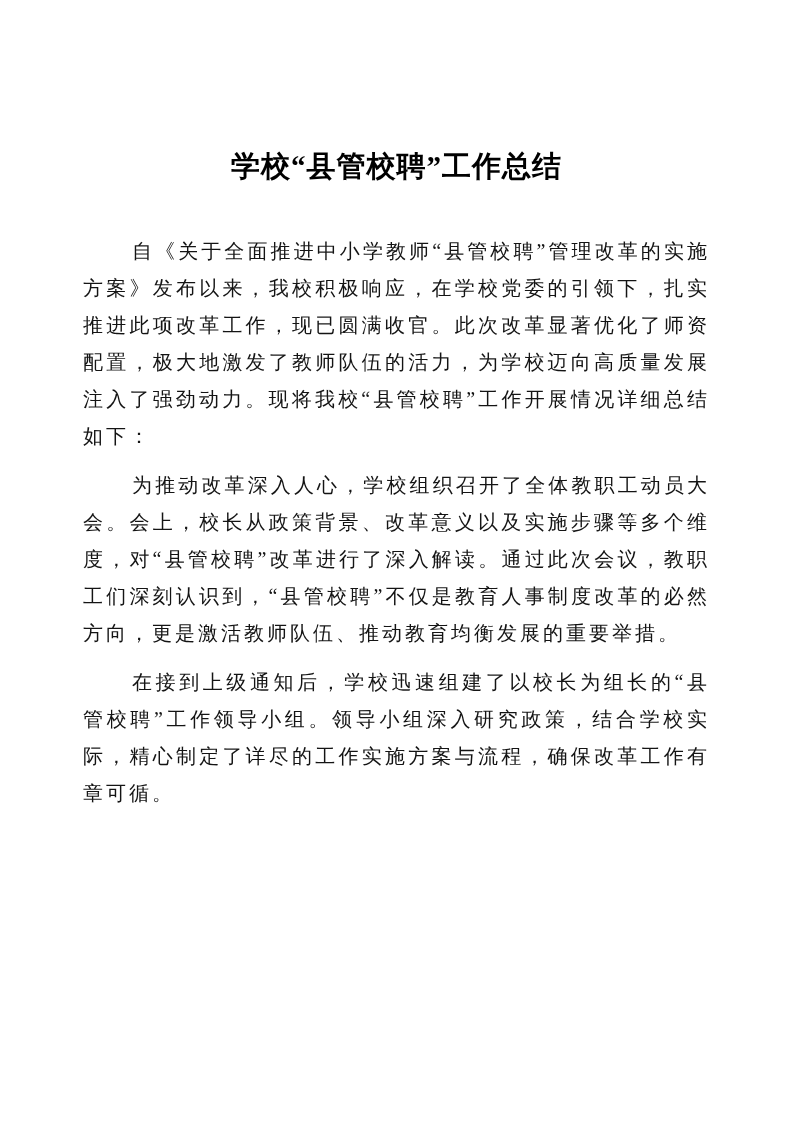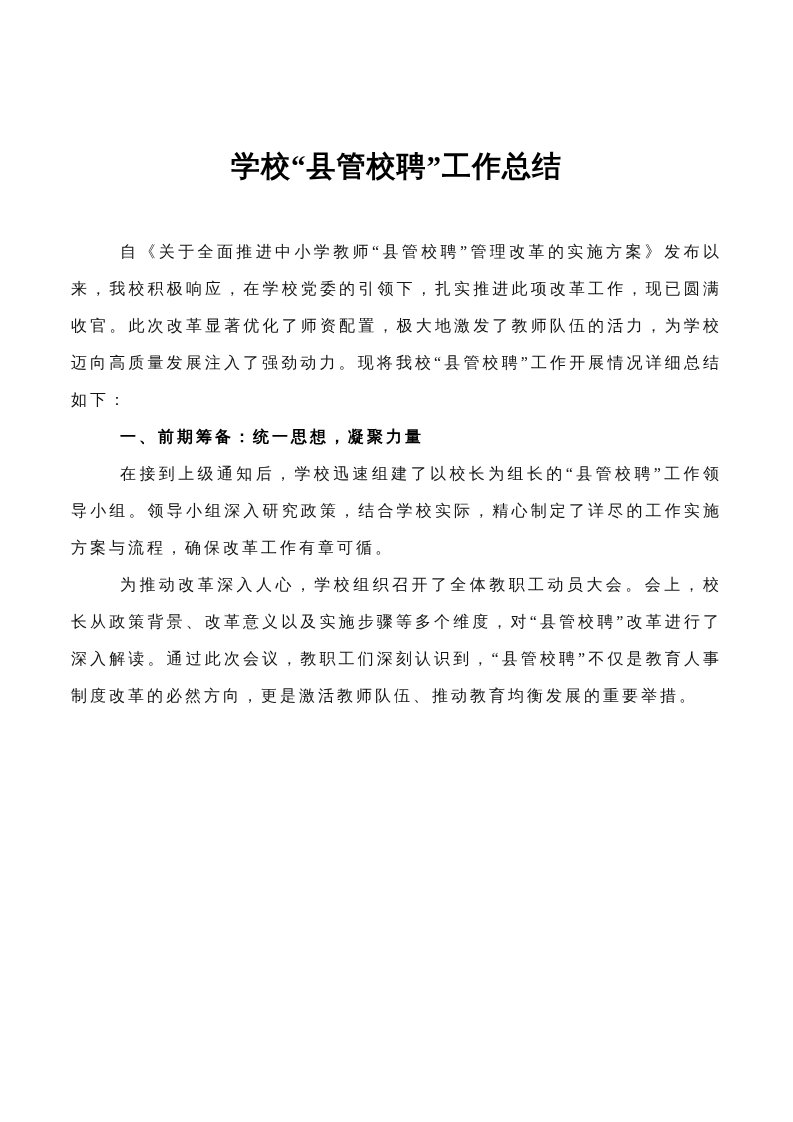--- a/index.html
+++ b/index.html
@@ -26,22 +26,22 @@
     font-size: 29px;
     line-height: 36px;
     font-weight: bold;
     color: #000000;
     letter-spacing: 1px;
   }
   .doc-body {
     margin: 49px 71px 0 71px;
   }
   .doc-body p {
-    margin: 0;
-    font-size: 16px;
+    margin: 12px;
+    font-size: 20px;
     line-height: 37px;
     letter-spacing: 3px;
     text-align: justify;
     text-justify: inter-character;
     text-indent: 49px;
     word-break: break-all;
   }
   .doc-body p.section-heading {
     font-weight: bold;
     color: #000000;
@@ -49,20 +49,19 @@
 </style>
 </head>
 <body>
 
 <div class="page">
   <h1 class="doc-title">学校“县管校聘”工作总结</h1>
 
   <div class="doc-body">
     <p>自《关于全面推进中小学教师“县管校聘”管理改革的实施方案》发布以来，我校积极响应，在学校党委的引领下，扎实推进此项改革工作，现已圆满收官。此次改革显著优化了师资配置，极大地激发了教师队伍的活力，为学校迈向高质量发展注入了强劲动力。现将我校“县管校聘”工作开展情况详细总结如下：</p>
 
-    <p class="section-heading">一、前期筹备：统一思想，凝聚力量</p>
+
+    <p>为推动改革深入人心，学校组织召开了全体教职工动员大会。会上，校长从政策背景、改革意义以及实施步骤等多个维度，对“县管校聘”改革进行了深入解读。通过此次会议，教职工们深刻认识到，“县管校聘”不仅是教育人事制度改革的必然方向，更是激活教师队伍、推动教育均衡发展的重要举措。</p>
 
     <p>在接到上级通知后，学校迅速组建了以校长为组长的“县管校聘”工作领导小组。领导小组深入研究政策，结合学校实际，精心制定了详尽的工作实施方案与流程，确保改革工作有章可循。</p>
-
-    <p>为推动改革深入人心，学校组织召开了全体教职工动员大会。会上，校长从政策背景、改革意义以及实施步骤等多个维度，对“县管校聘”改革进行了深入解读。通过此次会议，教职工们深刻认识到，“县管校聘”不仅是教育人事制度改革的必然方向，更是激活教师队伍、推动教育均衡发展的重要举措。</p>
 
   </div>
 </div>
 
 </body></html>

